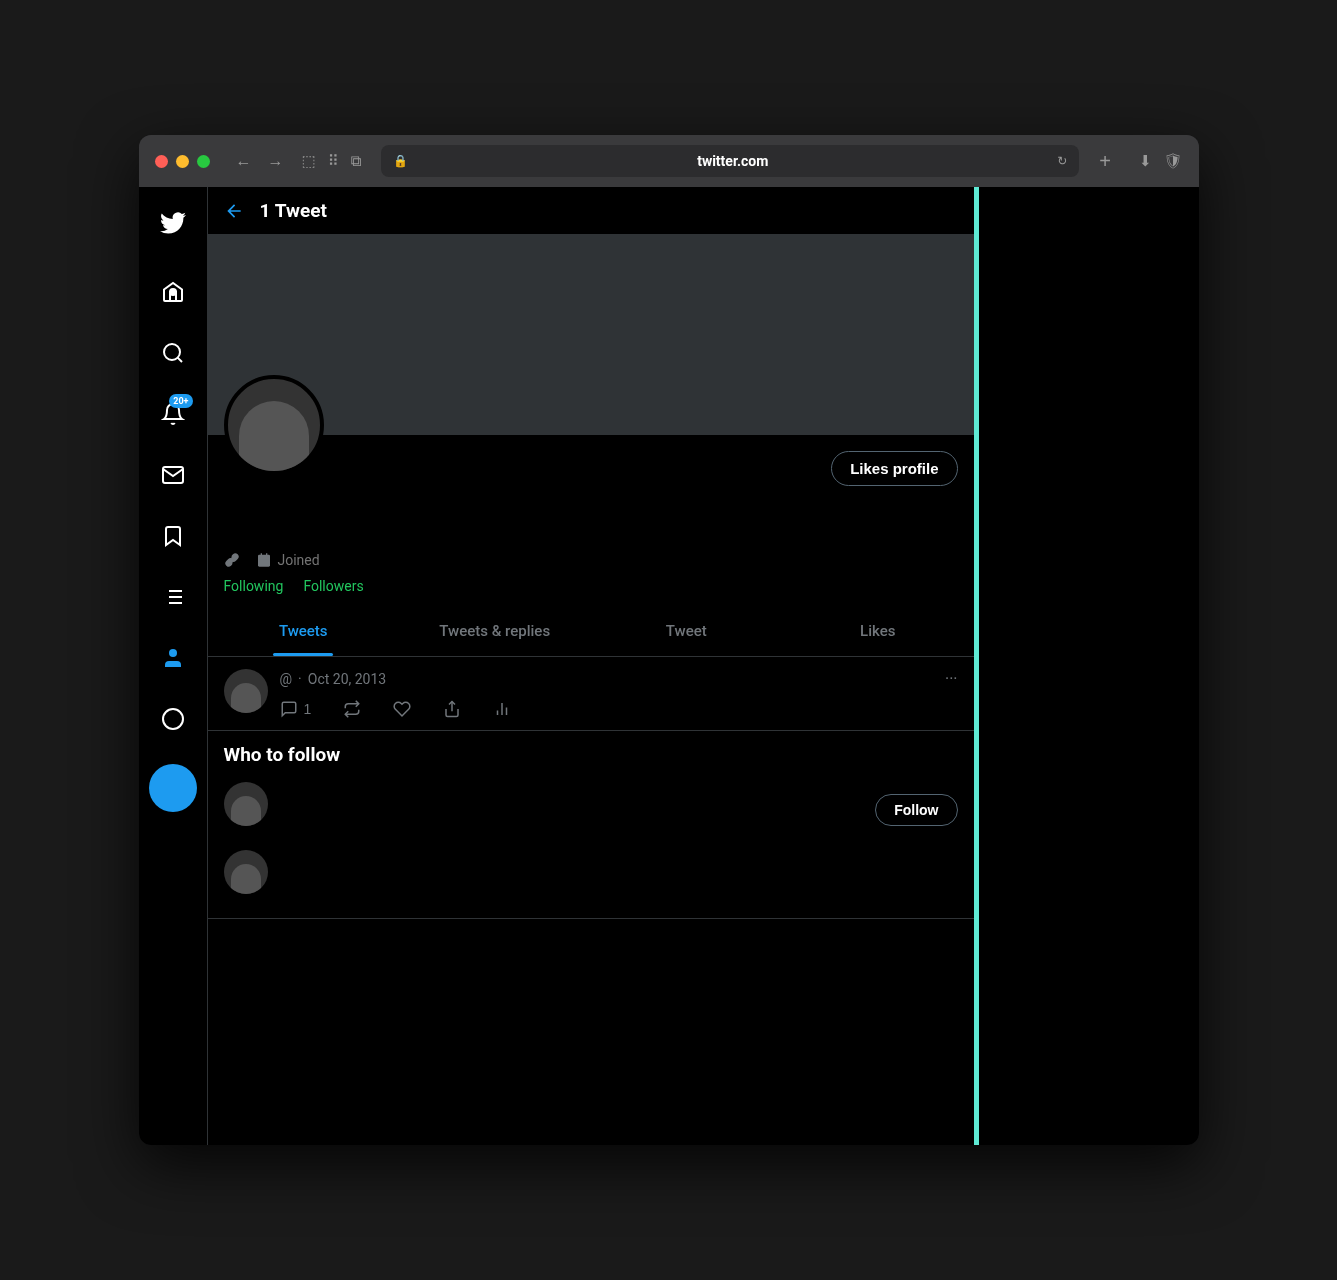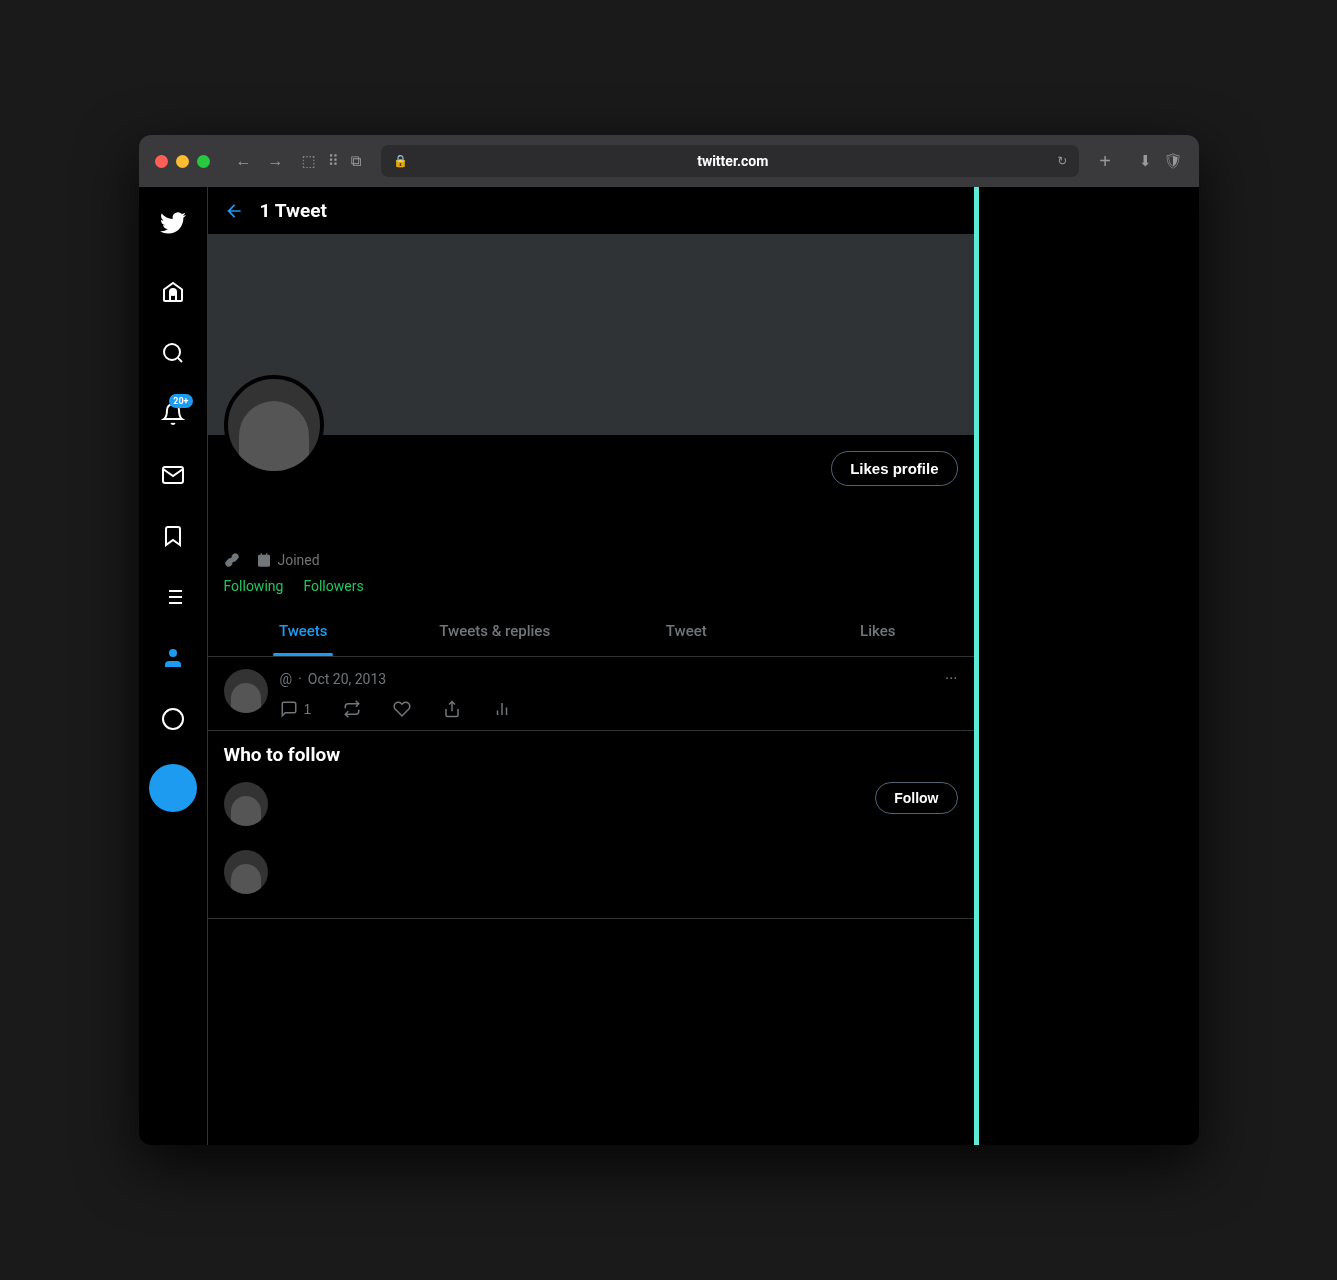--- a/index.html
+++ b/index.html
@@ -397,21 +397,21 @@
 
     .section-title {
       color: #fff;
       font-size: 19px;
       font-weight: 700;
       margin-bottom: 4px;
     }
 
     .follow-item {
       display: flex;
-      align-items: flex-start;
+      align-items: flex-end;
       padding: 12px 0;
       gap: 12px;
     }
 
     .follow-avatar {
       width: 44px;
       height: 44px;
       border-radius: 50%;
       background: #333;
       overflow: hidden;

